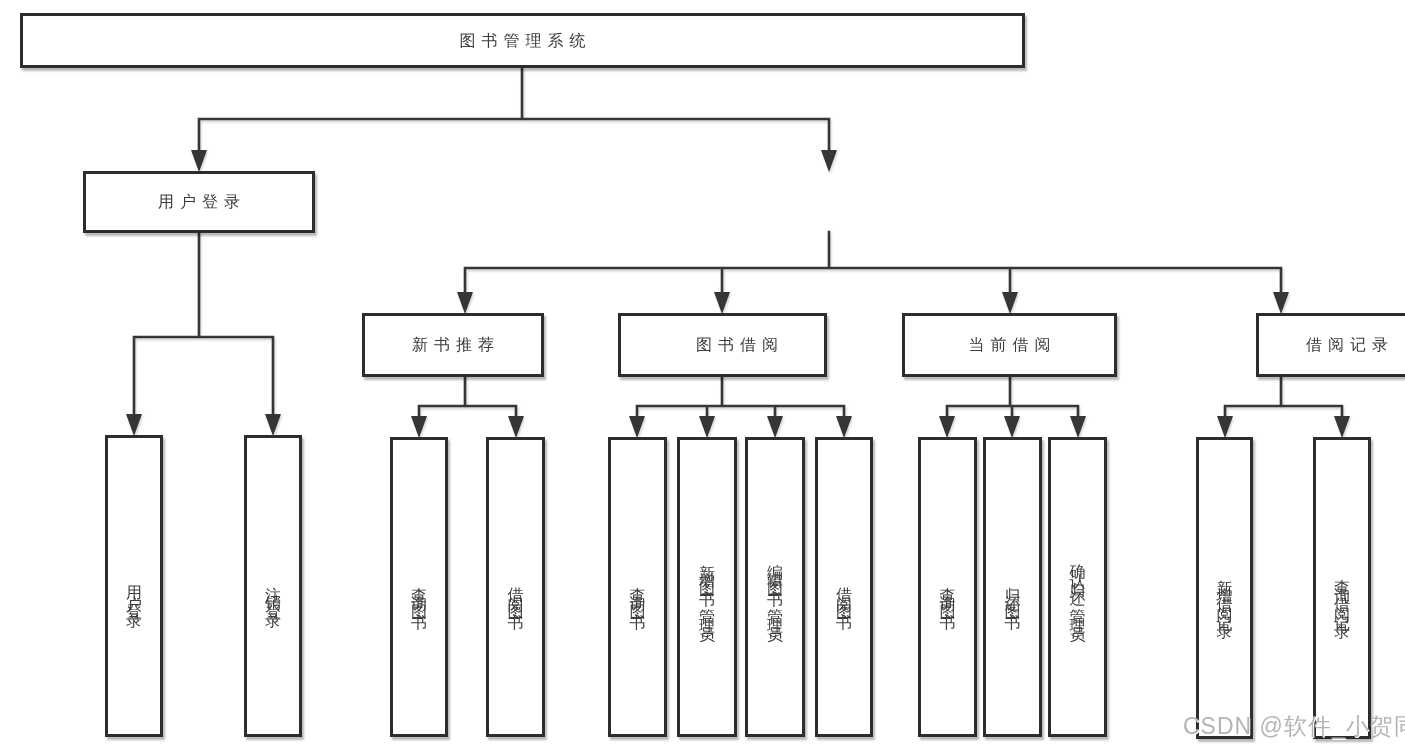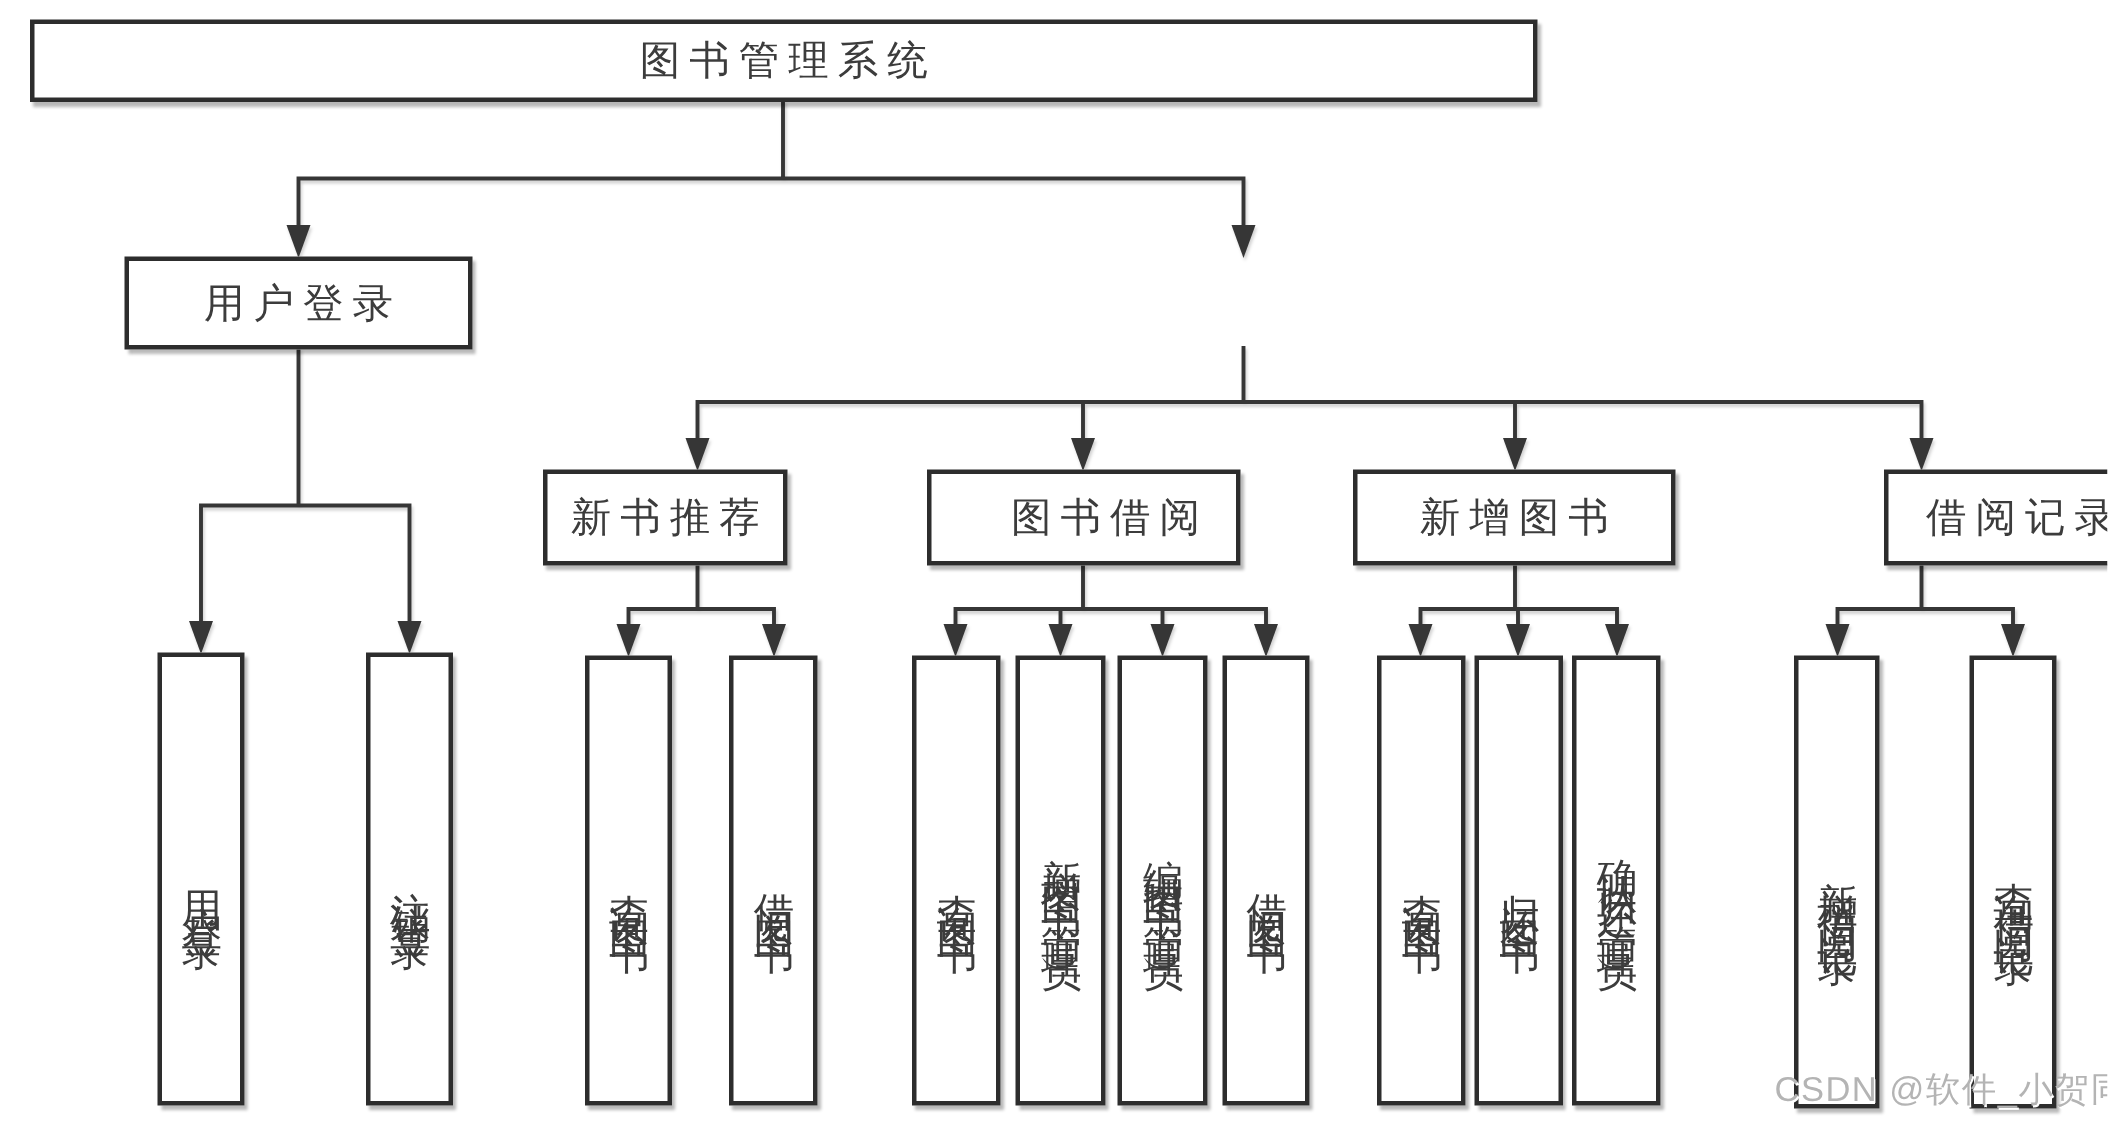--- a/index.html
+++ b/index.html
@@ -24,21 +24,21 @@
   .box {
     position: absolute;
     box-sizing: border-box;
     background: #ffffff;
     border: 3px solid #2d2d2d;
     color: #3c3c3c;
     display: flex;
     align-items: center;
     justify-content: center;
     box-shadow: 2px 3px 2px rgba(0,0,0,0.28);
-    font-size: 27px;
+    font-size: 16px;
     line-height: 1;
     white-space: nowrap;
   }
   .h-label {
     letter-spacing: 6px;
     padding-left: 6px; 
   }
   .v-box {
     writing-mode: vertical-rl;
     text-orientation: mixed;
@@ -96,28 +96,28 @@
   </svg>
 
   <div class="box" style="left:20px; top:13px; width:1005px; height:55px;">
     <span class="h-label">图书管理系统</span>
   </div>
 
   <div class="box" style="left:83px; top:171px; width:232px; height:62px;">
     <span class="h-label">用户登录</span>
   </div>
 
-  <div class="box" style="left:362px; top:313px; width:163px; height:64px;">
+  <div class="box" style="left:362px; top:313px; width:182px; height:64px;">
     <span class="h-label">新书推荐</span>
   </div>
   <div class="box" style="left:618px; top:313px; width:209px; height:64px;padding-left:29px;">
     <span class="h-label">图书借阅</span>
   </div>
   <div class="box" style="left:902px; top:313px; width:215px; height:64px;">
-    <span class="h-label">新增图书</span>
+    <span class="h-label">当前借阅</span>
   </div>
   <div class="box" style="left:1240px; top:313px; width:182px; height:64px;margin-left:16px;">
     <span class="h-label">借阅记录</span>
   </div>
 
   <div class="box v-box" style="left:105px; top:435px; width:58px; height:302px;">
     <span class="v-label">用户登录</span>
   </div>
   <div class="box v-box" style="left:244px; top:435px; width:58px; height:302px;">
     <span class="v-label">注销登录</span>

